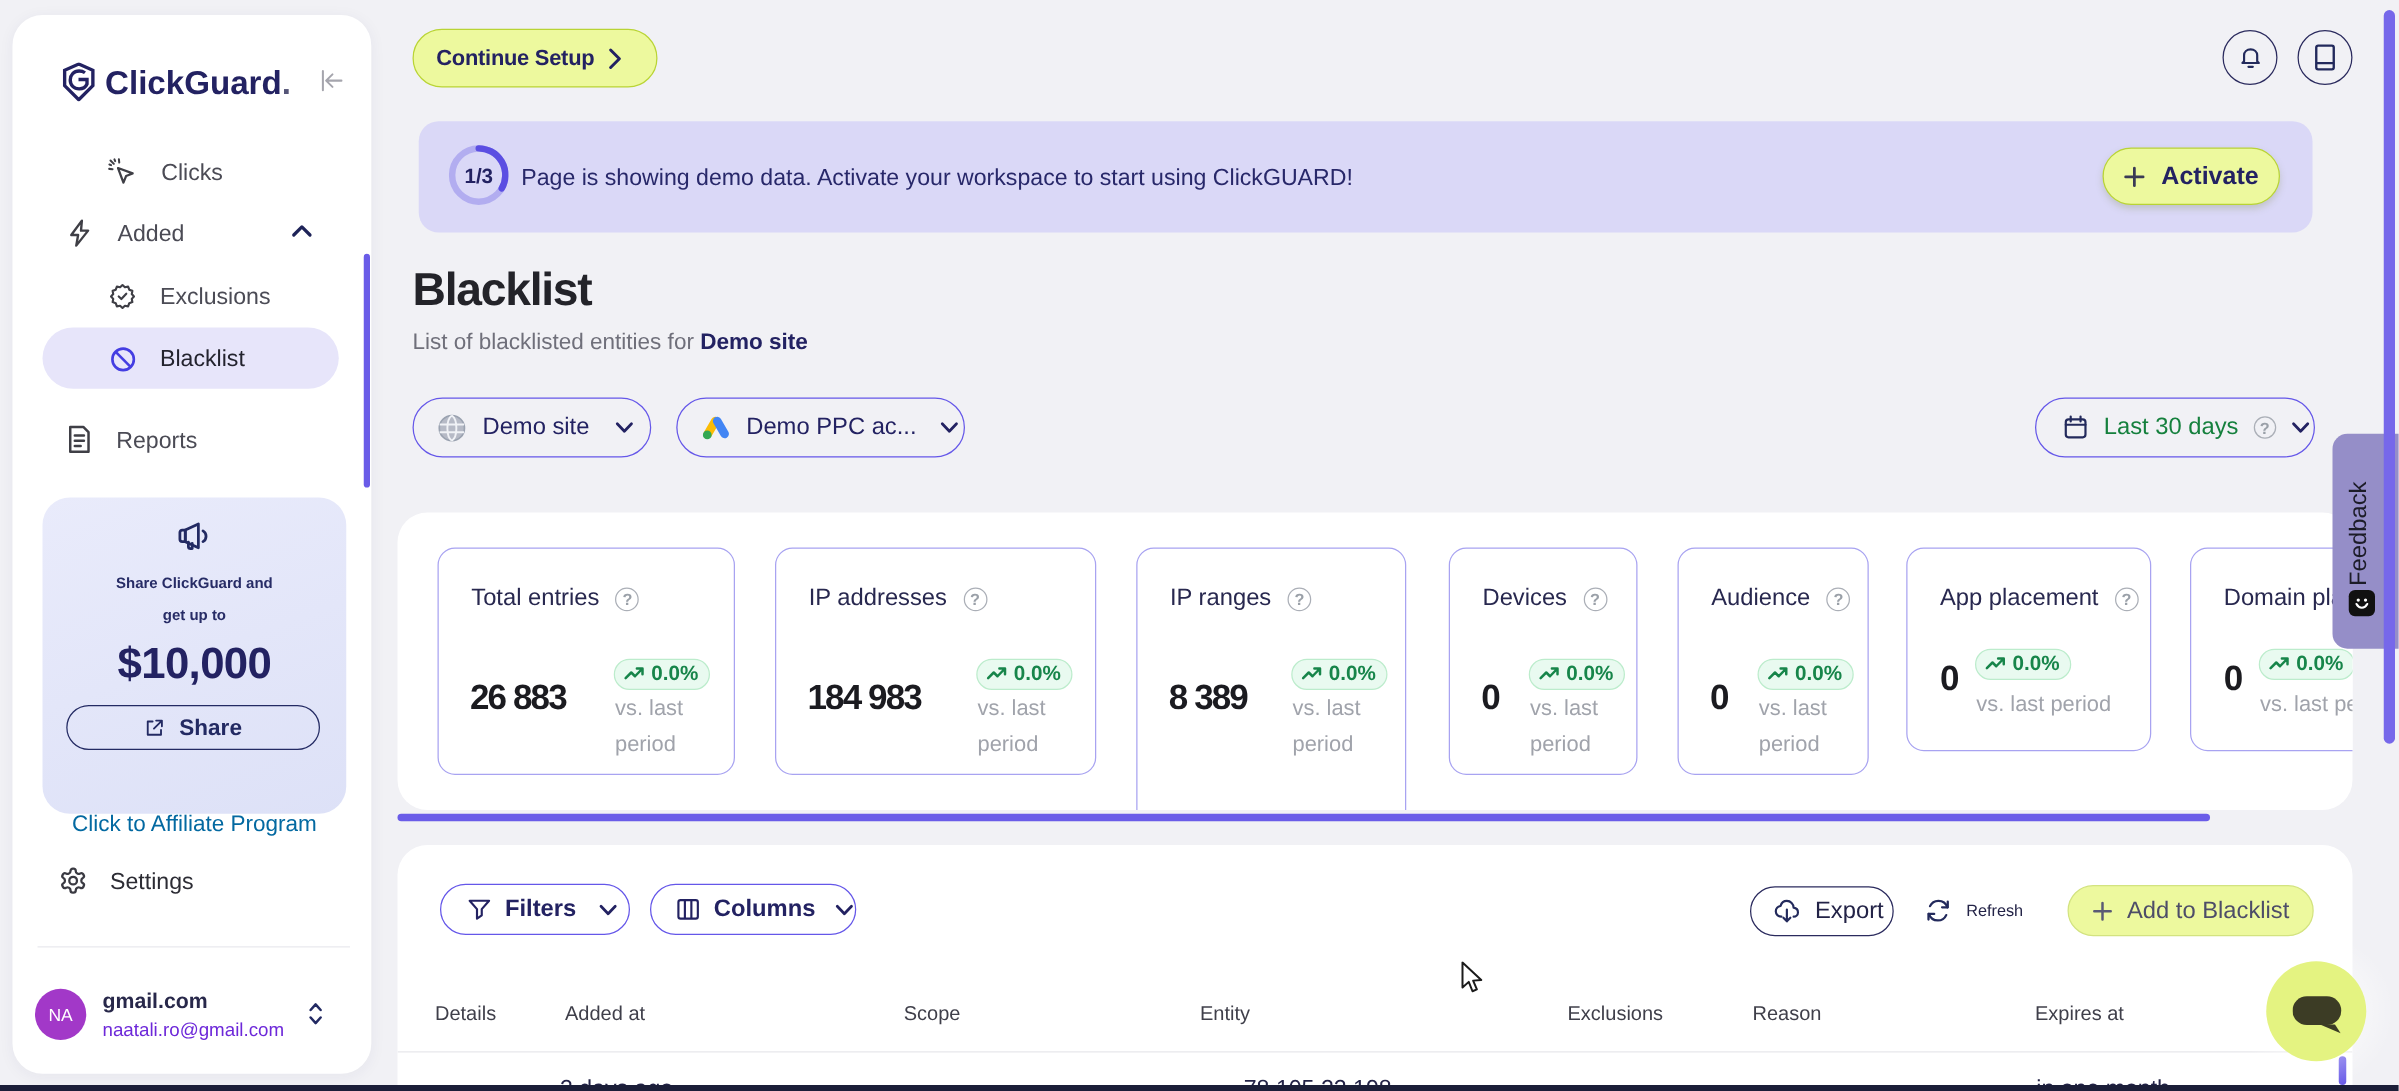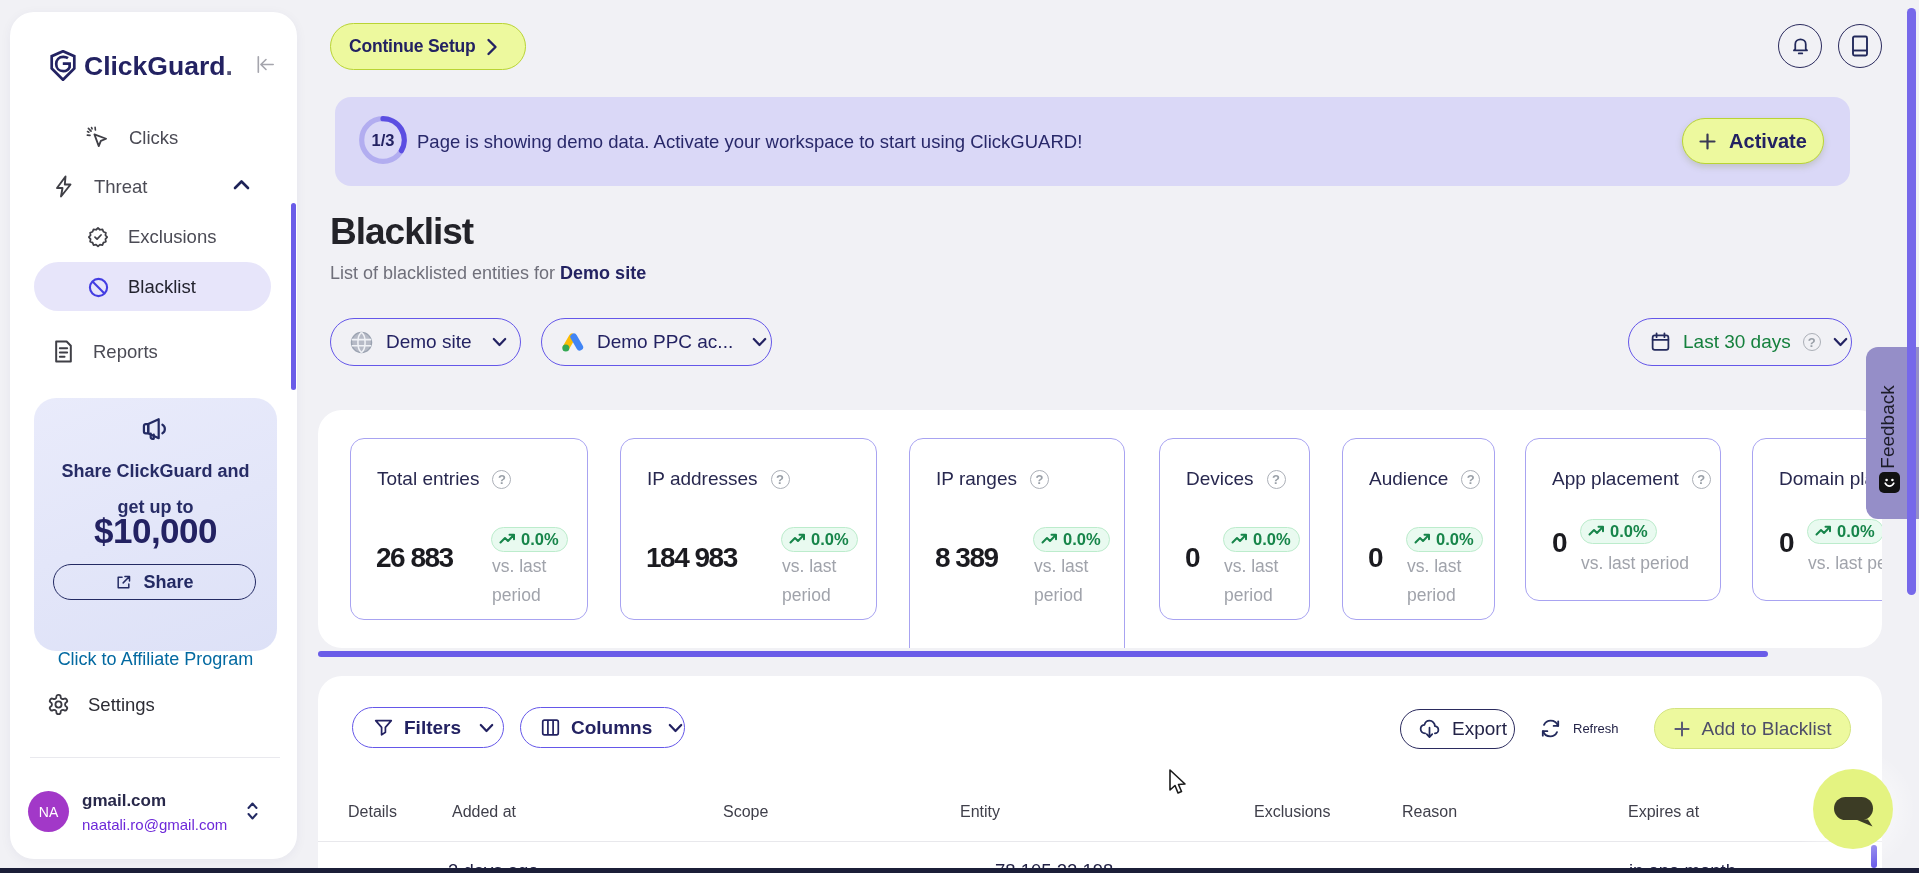--- a/index.html
+++ b/index.html
@@ -47,21 +47,21 @@
       <path d="M8.8 8.8 L21 13.3 L15.5 15.5 L13.3 21 Z" stroke-linejoin="round"></path>
       <path d="M2.5 2.5 L5.3 5.3 M9.5 1.4 L9.8 4.2 M1.4 9.5 L4.2 9.8 M5.8 1.6 L6.4 3 M1.6 5.8 L3 6.4" stroke-width="1.7"></path>
     </svg>
     <span class="navtxt">Clicks</span>
   </div>
 
   <div class="navrow" style="left:54px; top:175px; gap:20px;">
     <svg width="20" height="23" viewBox="0 0 20 23" fill="none" stroke="#3f3f46" stroke-width="1.9" stroke-linejoin="round">
       <path d="M11.5 1.5 L3 13 L8.5 13 L7 21.5 L16.5 9.5 L10.8 9.5 Z"></path>
     </svg>
-    <span class="navtxt">Threat</span>
+    <span class="navtxt">Added</span>
   </div>
   <div class="abs" style="left:233px; top:179px;">
     <svg width="17" height="11" viewBox="0 0 17 11" fill="none" stroke="#1e2358" stroke-width="2.6" stroke-linecap="round" stroke-linejoin="round">
         <path d="M2 9 L8.5 2.5 L15 9"></path>
       </svg>
   </div>
 
   <div class="abs" style="left:291px; top:203px; width:5px; height:187px; background:#6a5ce8; border-radius:3px;"></div>
 
   <div class="navrow" style="left:87px; top:226px; gap:19px;">
@@ -91,21 +91,21 @@
 
   <div class="abs" style="left:34px; top:398px; width:243px; height:253px; border-radius:22px; background:linear-gradient(160deg,#e9ebfb,#dde1f7);"></div>
   <div class="abs" style="left:139px; top:414px;">
     <svg width="32" height="30" viewBox="0 0 26 24" fill="none" stroke="#232a63" stroke-width="1.8" stroke-linecap="round" stroke-linejoin="round">
       <path d="M4 9.5 L4 14 C4 14.8 4.7 15.5 5.5 15.5 L7.5 15.5 L7.5 8 L5.5 8 C4.7 8 4 8.7 4 9.5 Z"></path>
       <path d="M7.5 8 L16 4 L16 19.5 L7.5 15.5 Z"></path>
       <path d="M19 8.5 C20.3 9.2 21 10.5 21 12 C21 13.5 20.3 14.8 19 15.5"></path>
       <path d="M9.5 15.8 L9.5 18.6 C9.5 19.4 10.2 20 11 20 L12 20 L12 16.6"></path>
     </svg>
   </div>
-  <div class="abs" style="left:34px; top:453px; width:243px; text-align:center; font-size:18px; font-weight:bold; color:#272c66; line-height:36px;">Share ClickGuard and<br>get up to</div>
+  <div class="abs" style="left:34px; top:453px; width:243px; text-align:center; font-size:12px; font-weight:bold; color:#272c66; line-height:26px;">Share ClickGuard and<br>get up to</div>
   <div class="abs" style="left:34px; top:511px; width:243px; text-align:center; font-size:35px; font-weight:bold; color:#232262; letter-spacing:-.5px;">$10,000</div>
   <div class="abs" style="left:53px; top:564px; width:203px; height:36px; border:1.7px solid #232a63; border-radius:19px; display:flex; align-items:center; justify-content:center; gap:11px;">
     <svg width="17" height="17" viewBox="0 0 24 24" fill="none" stroke="#232a63" stroke-width="2.1" stroke-linecap="round" stroke-linejoin="round">
       <path d="M10 4.5 L4.5 4.5 L4.5 19.5 L19.5 19.5 L19.5 14"></path>
       <path d="M14 3.5 L20.5 3.5 L20.5 10 M20 4 L11.5 12.5"></path>
     </svg>
     <span style="font-size:18px; font-weight:bold; color:#232a63;">Share</span>
   </div>
   <div class="abs" style="left:34px; top:612px; width:243px; text-align:center; font-size:18px; color:#0369a1;margin-top:37px;">Click to Affiliate Program</div>
 

